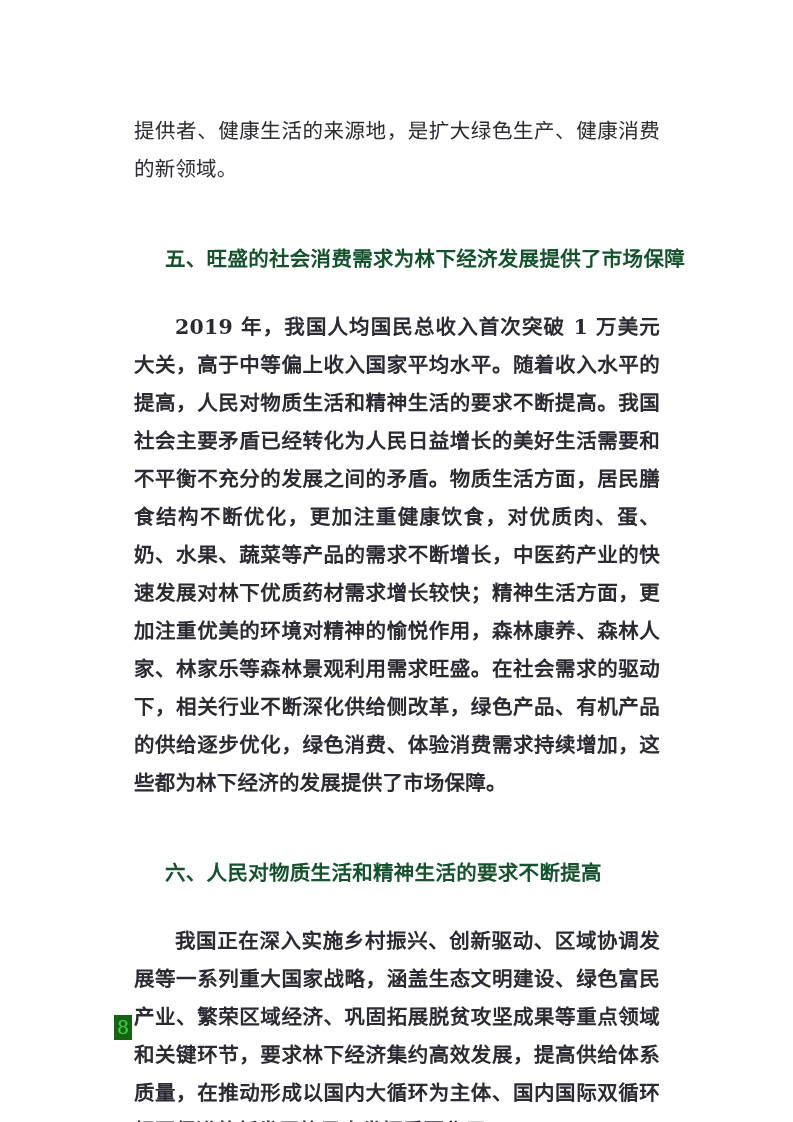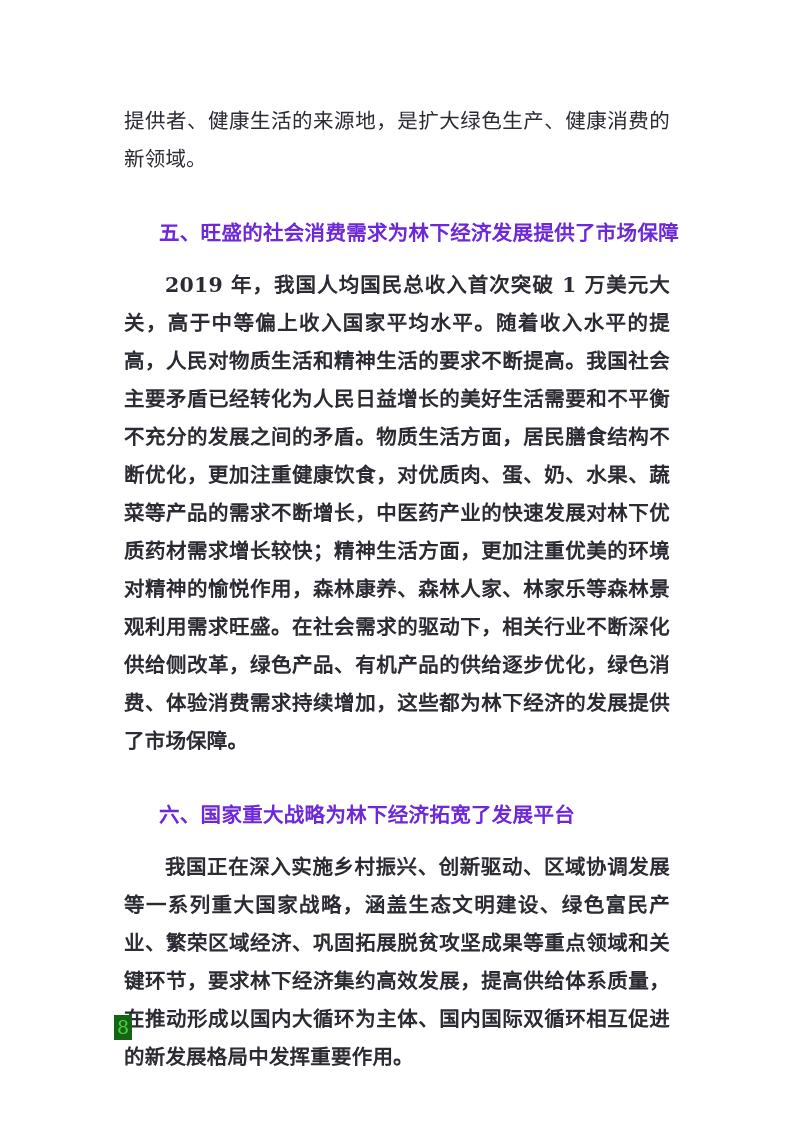--- a/index.html
+++ b/index.html
@@ -36,38 +36,38 @@
 
   
   .para {
     font-family: "DejaVu Serif", "Liberation Serif", serif;
     font-size: 20.5px;
     line-height: 38px;
     color: #2b2b33;
     text-align: justify;
     text-justify: inter-character;
     text-align-last: left;
-    margin: 6px;
+    margin: 16px;
     letter-spacing: 0.2px;
     word-break: break-all;
   }
 
   .para.indent {
     text-indent: 41px;
     font-weight: bold;
   }
 
   
   .heading {
     font-family: "DejaVu Sans", "Liberation Sans", sans-serif;
     font-size: 20.5px;
     line-height: 38px;
     font-weight: bold;
-    color: #6d28d9;
-    margin: 0;
+    color: #14532d;
+    margin: 6px;
     text-indent: 41px;
     letter-spacing: 0.3px;
     white-space: nowrap;
   }
 
   .gap-before-heading { height: 30px; }
   .gap-after-heading  { height: 8px; }
 
   
   .pagenum-wrap {
@@ -102,21 +102,21 @@
     <div class="gap-before-heading"></div>
 
     <h2 class="heading">五、旺盛的社会消费需求为林下经济发展提供了市场保障</h2>
 
     <div class="gap-after-heading"></div>
 
     <p class="para indent">2019 年，我国人均国民总收入首次突破 1 万美元大关，高于中等偏上收入国家平均水平。随着收入水平的提高，人民对物质生活和精神生活的要求不断提高。我国社会主要矛盾已经转化为人民日益增长的美好生活需要和不平衡不充分的发展之间的矛盾。物质生活方面，居民膳食结构不断优化，更加注重健康饮食，对优质肉、蛋、奶、水果、蔬菜等产品的需求不断增长，中医药产业的快速发展对林下优质药材需求增长较快；精神生活方面，更加注重优美的环境对精神的愉悦作用，森林康养、森林人家、林家乐等森林景观利用需求旺盛。在社会需求的驱动下，相关行业不断深化供给侧改革，绿色产品、有机产品的供给逐步优化，绿色消费、体验消费需求持续增加，这些都为林下经济的发展提供了市场保障。</p>
 
     <div class="gap-before-heading"></div>
 
-    <h2 class="heading">六、国家重大战略为林下经济拓宽了发展平台</h2>
+    <h2 class="heading">六、人民对物质生活和精神生活的要求不断提高</h2>
 
     <div class="gap-after-heading"></div>
 
     <p class="para indent">我国正在深入实施乡村振兴、创新驱动、区域协调发展等一系列重大国家战略，涵盖生态文明建设、绿色富民产业、繁荣区域经济、巩固拓展脱贫攻坚成果等重点领域和关键环节，要求林下经济集约高效发展，提高供给体系质量，在推动形成以国内大循环为主体、国内国际双循环相互促进的新发展格局中发挥重要作用。</p>
 
   </div>
 
   <div class="pagenum-wrap">
     <span class="pagenum">8</span>
   </div>

